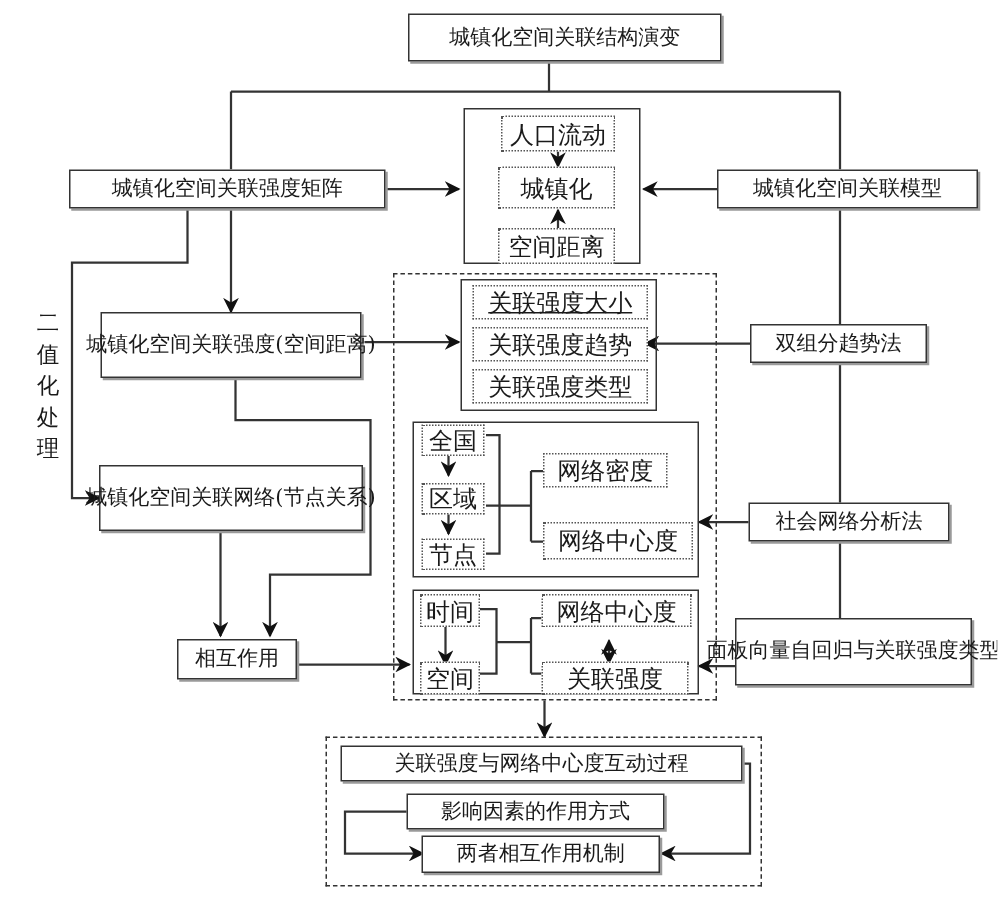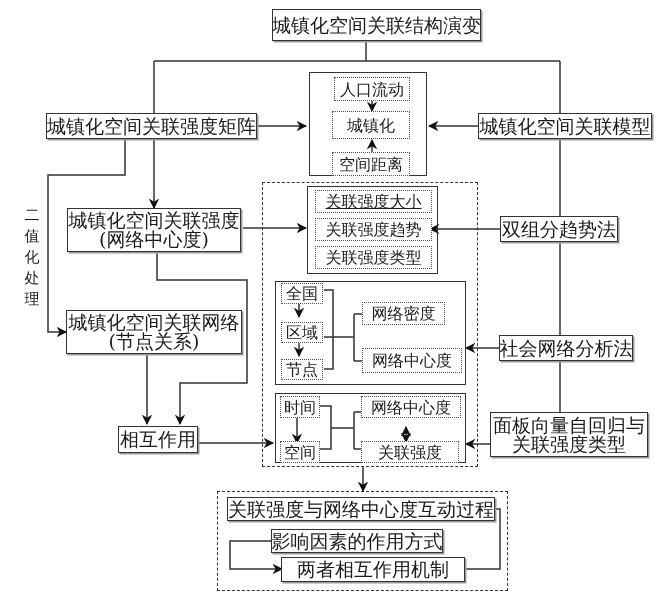--- a/index.html
+++ b/index.html
@@ -1,28 +1,28 @@
 <!DOCTYPE html>
 <html><head>
 <meta charset="utf-8">
 <style>
   html, body { margin: 0; padding: 0; background: #ffffff; }
   #canvas { position: relative; width: 665px; height: 600px; background: #ffffff; overflow: hidden;
     font-family: "DejaVu Serif", "Liberation Serif", serif; color: #1a1a1a; }
   svg#wires { position: absolute; left: 0; top: 0; width: 665px; height: 600px; }
   .box { position: absolute; box-sizing: border-box; border: 1.6px solid #333; background: #fff;
     display: flex; align-items: center; justify-content: center; text-align: center;
-    font-size: 19px; line-height: 19px; white-space: nowrap; }
+    font-size: 14px; line-height: 19px; white-space: nowrap; }
   .box.shadow { box-shadow: 1.5px 1.5px 0 #9a9a9a; }
   .dot { border: 1.3px dotted #555; box-shadow: none; font-size: 16px; }
   .frame { position: absolute; box-sizing: border-box; border: 1.6px solid #333; background: transparent; }
   .dash { position: absolute; box-sizing: border-box; border: 1.4px dashed #333; background: transparent; }
   .vtext { position: absolute; font-size: 15px; line-height: 21px; width: 18px; text-align: center;
     white-space: normal; word-break: break-all; }
-  .two { flex-direction: column; }
+  .two { flex-direction: row; }
 </style>
 </head>
 <body>
 
 <div id="canvas">
 
   <svg id="wires" viewBox="0 0 665 600">
     <defs>
       <marker id="ah" viewBox="0 0 10 10" refX="9" refY="5" markerWidth="7" markerHeight="7" orient="auto-start-reverse">
         <path d="M0,0 L10,5 L0,10 L3,5 z" fill="#111"></path>
@@ -80,21 +80,21 @@
   <div class="box shadow" style="left:46px;top:113px;width:211px;height:26px;">城镇化空间关联强度矩阵</div>
   <div class="box shadow" style="left:478px;top:113px;width:174px;height:26px;">城镇化空间关联模型</div>
 
   <div class="frame" style="left:309px;top:72px;width:118px;height:104px;"></div>
   <div class="box dot" style="left:334px;top:77px;width:76px;height:24px;">人口流动</div>
   <div class="box dot" style="left:332px;top:152px;width:78px;height:24px;">空间距离</div>
   <div class="box dot" style="left:332px;top:111px;width:78px;height:28px;">城镇化</div>
 
   <div class="box shadow two" style="left:67px;top:208px;width:174px;height:44px;">
     <span>城镇化空间关联强度</span>
-    <span>(网络中心度)</span>
+    <span>(空间距离)</span>
   </div>
   <div class="box shadow two" style="left:66px;top:310px;width:176px;height:44px;">
     <span>城镇化空间关联网络</span>
     <span>(节点关系)</span>
   </div>
   <div class="vtext" style="left:23px;top:205px;">二值化处理</div>
 
   <div class="box shadow" style="left:118px;top:426px;width:80px;height:27px;">相互作用</div>
 
   <div class="dash" style="left:262px;top:182px;width:216px;height:285px;"></div>
@@ -120,15 +120,15 @@
   <div class="box shadow" style="left:500px;top:216px;width:118px;height:26px;">双组分趋势法</div>
   <div class="box shadow" style="left:499px;top:335px;width:134px;height:26px;">社会网络分析法</div>
   <div class="box shadow two" style="left:490px;top:412px;width:158px;height:45px;">
     <span>面板向量自回归与</span>
     <span>关联强度类型</span>
   </div>
 
   <div class="dash" style="left:217px;top:491px;width:291px;height:100px;"></div>
   <div class="box shadow" style="left:227px;top:497px;width:268px;height:24px;">关联强度与网络中心度互动过程</div>
   <div class="box shadow" style="left:271px;top:529px;width:172px;height:24px;">影响因素的作用方式</div>
-  <div class="box shadow" style="left:281px;top:557px;width:184px;height:25px;">两者相互作用机制</div>
+  <div class="box shadow" style="left:281px;top:557px;width:159px;height:25px;">两者相互作用机制</div>
 
 </div>
 
 </body></html>

